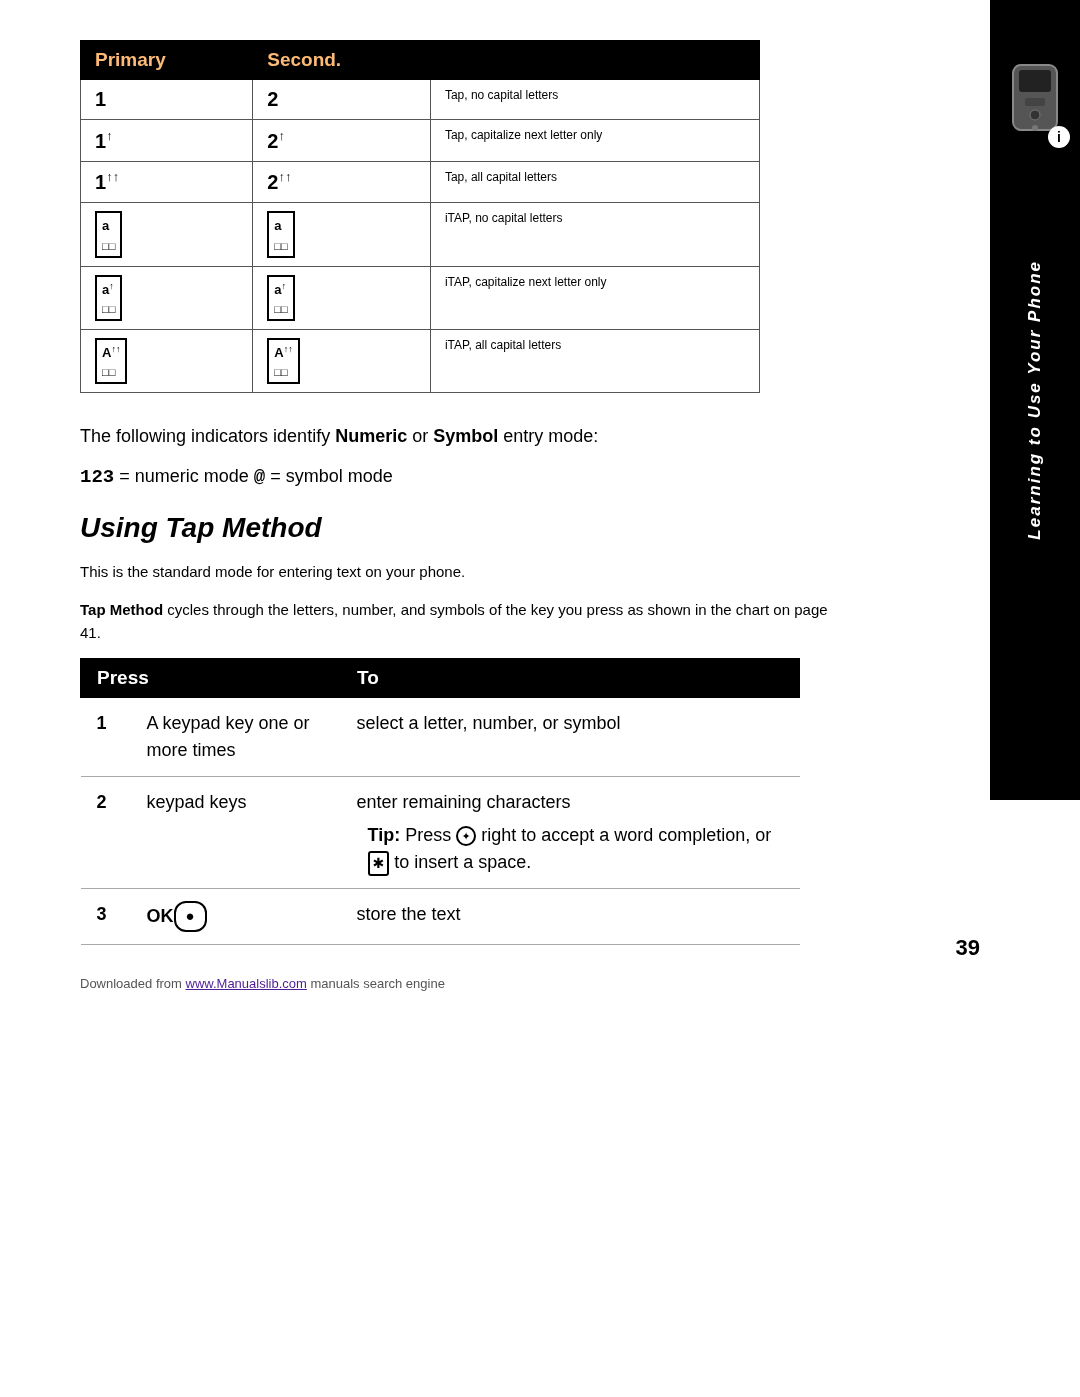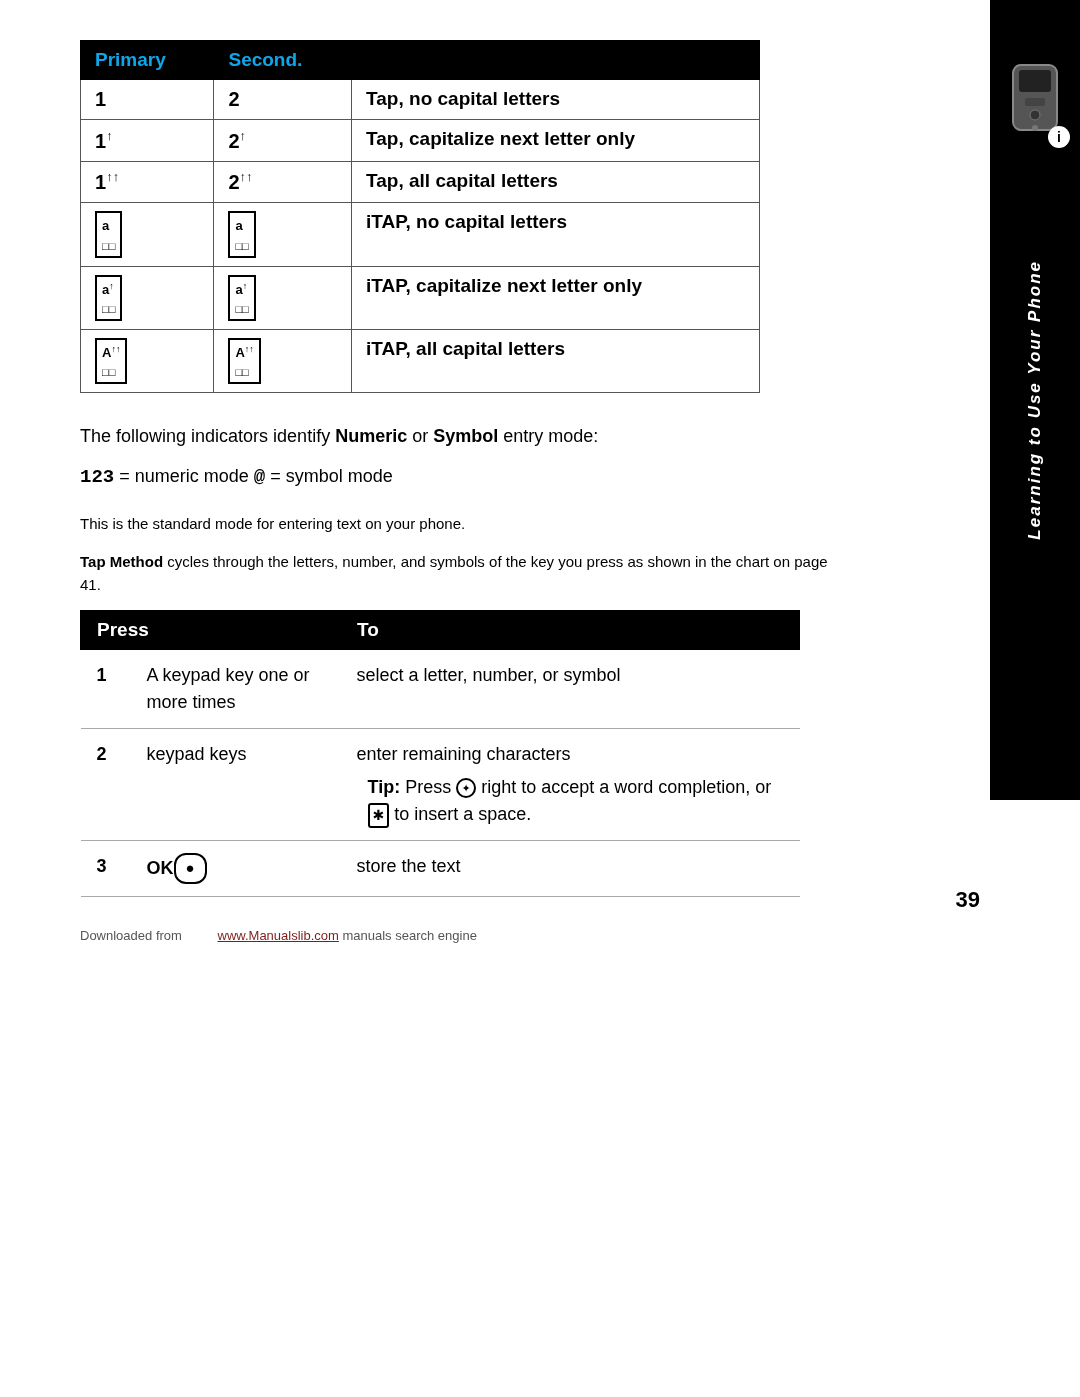--- a/index.html
+++ b/index.html
@@ -19,41 +19,41 @@
     }
 
     
     .top-table {
       width: 680px;
       border-collapse: collapse;
       margin-bottom: 30px;
     }
     .top-table th {
       background: #000;
-      color: #0ea5e9;
+      color: #fdba74;
       padding: 8px 14px;
       text-align: left;
       font-size: 19px;
       font-weight: bold;
       border: 1px solid #000;
     }
     .top-table td {
       border: 1px solid #555;
       padding: 8px 14px;
       vertical-align: top;
       font-size: 18px;
     }
     .top-table td:first-child,
     .top-table td:nth-child(2) {
       font-weight: bold;
       font-size: 20px;
     }
     .top-table td:nth-child(3) {
-      font-weight: bold;
-      font-size: 19px;
+      font-weight: normal;
+      font-size: 12px;
     }
 
     
     .icon-cell {
       display: inline-block;
       border: 2px solid #000;
       padding: 2px 5px;
       font-size: 16px;
       font-weight: bold;
       line-height: 1.2;
@@ -163,22 +163,21 @@
 
     
     .footer {
       position: absolute;
       bottom: 14px;
       left: 80px;
       font-size: 13px;
       color: #555;
     }
     .footer a {
-      color: #7f1d1d;
-      margin-left: 32px;
+      color: #4c1d95;
     }
 
     
     .ok-btn {
       display: inline-flex;
       align-items: center;
       font-weight: bold;
     }
     .btn-shape {
       display: inline-block;
@@ -272,20 +271,21 @@
   </table>
 
   <p class="section-text">
     <span>The following indicators identify </span><span class="bold-word">Numeric</span><span> or </span><span class="bold-word">Symbol</span><span> entry mode:</span>
   </p>
 
   <p class="mode-line">
     <span class="mono-bold">123</span><span> = numeric mode  </span><span class="mono-bold">@</span><span> = symbol mode</span>
   </p>
 
+  <h2 class="section-heading">Using Tap Method</h2>
 
   <p class="para">This is the standard mode for entering text on your phone.</p>
 
   <p class="para">
     <span class="bold-word">Tap Method</span><span> cycles through the letters, number, and symbols of the key you press as shown in the chart on page 41.</span>
   </p>
 
   <table class="press-table">
     <thead>
       <tr>

